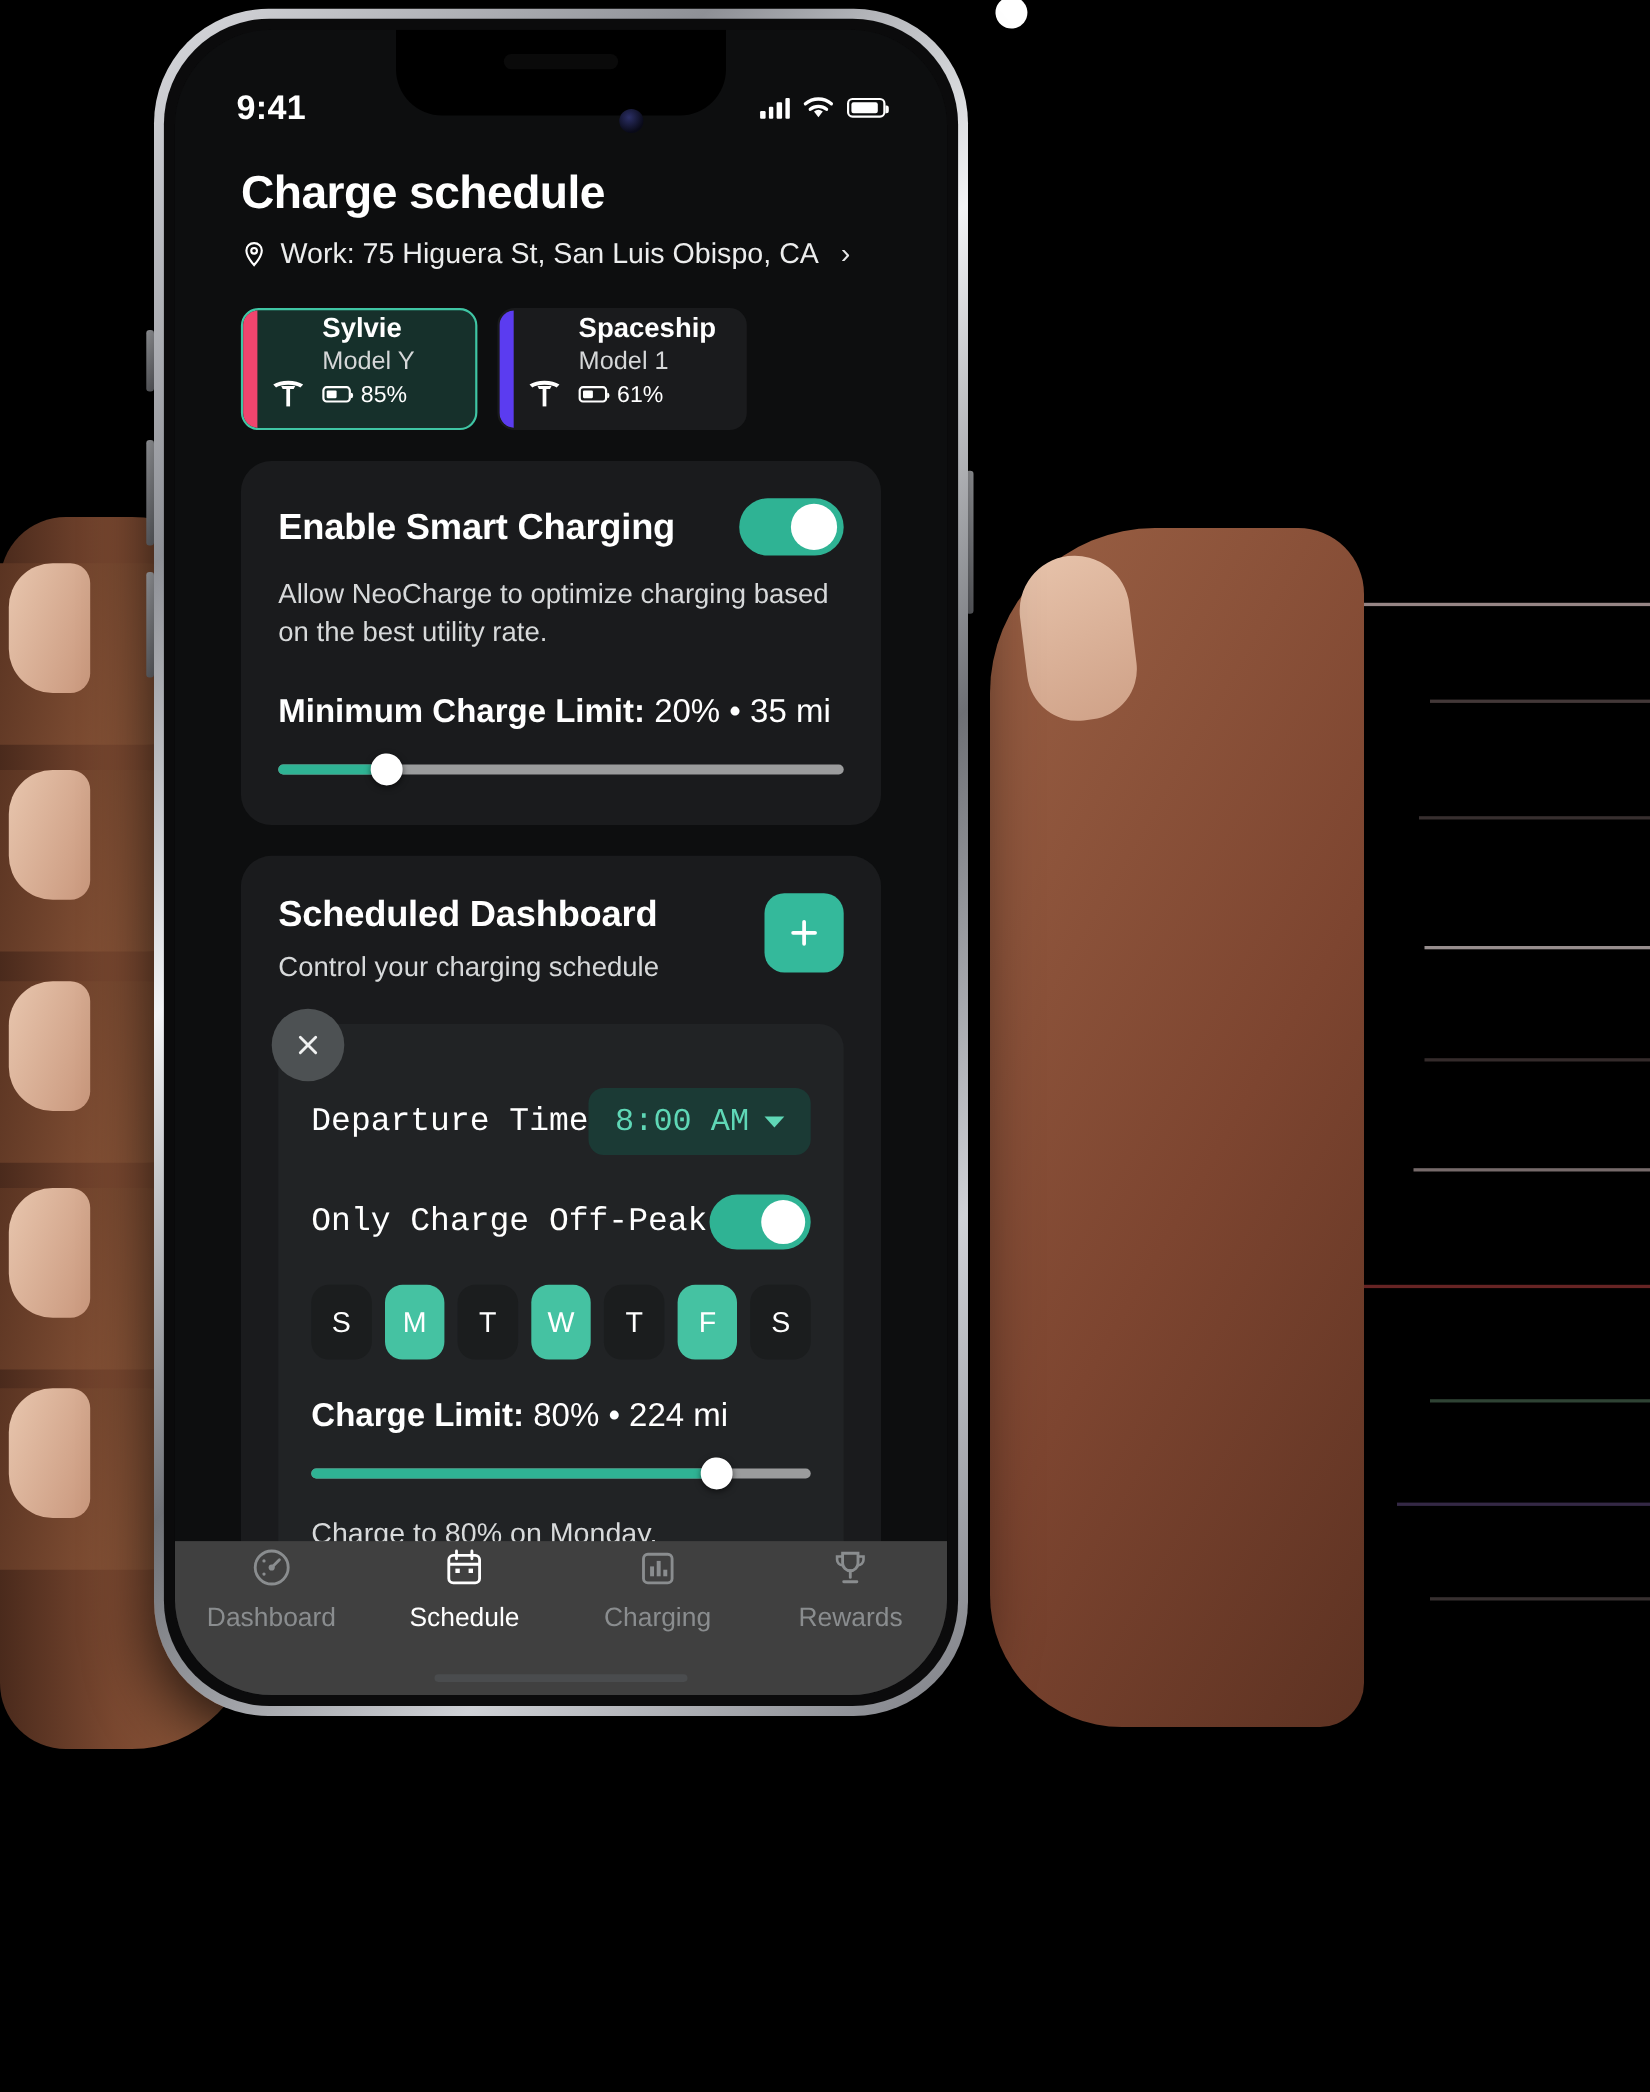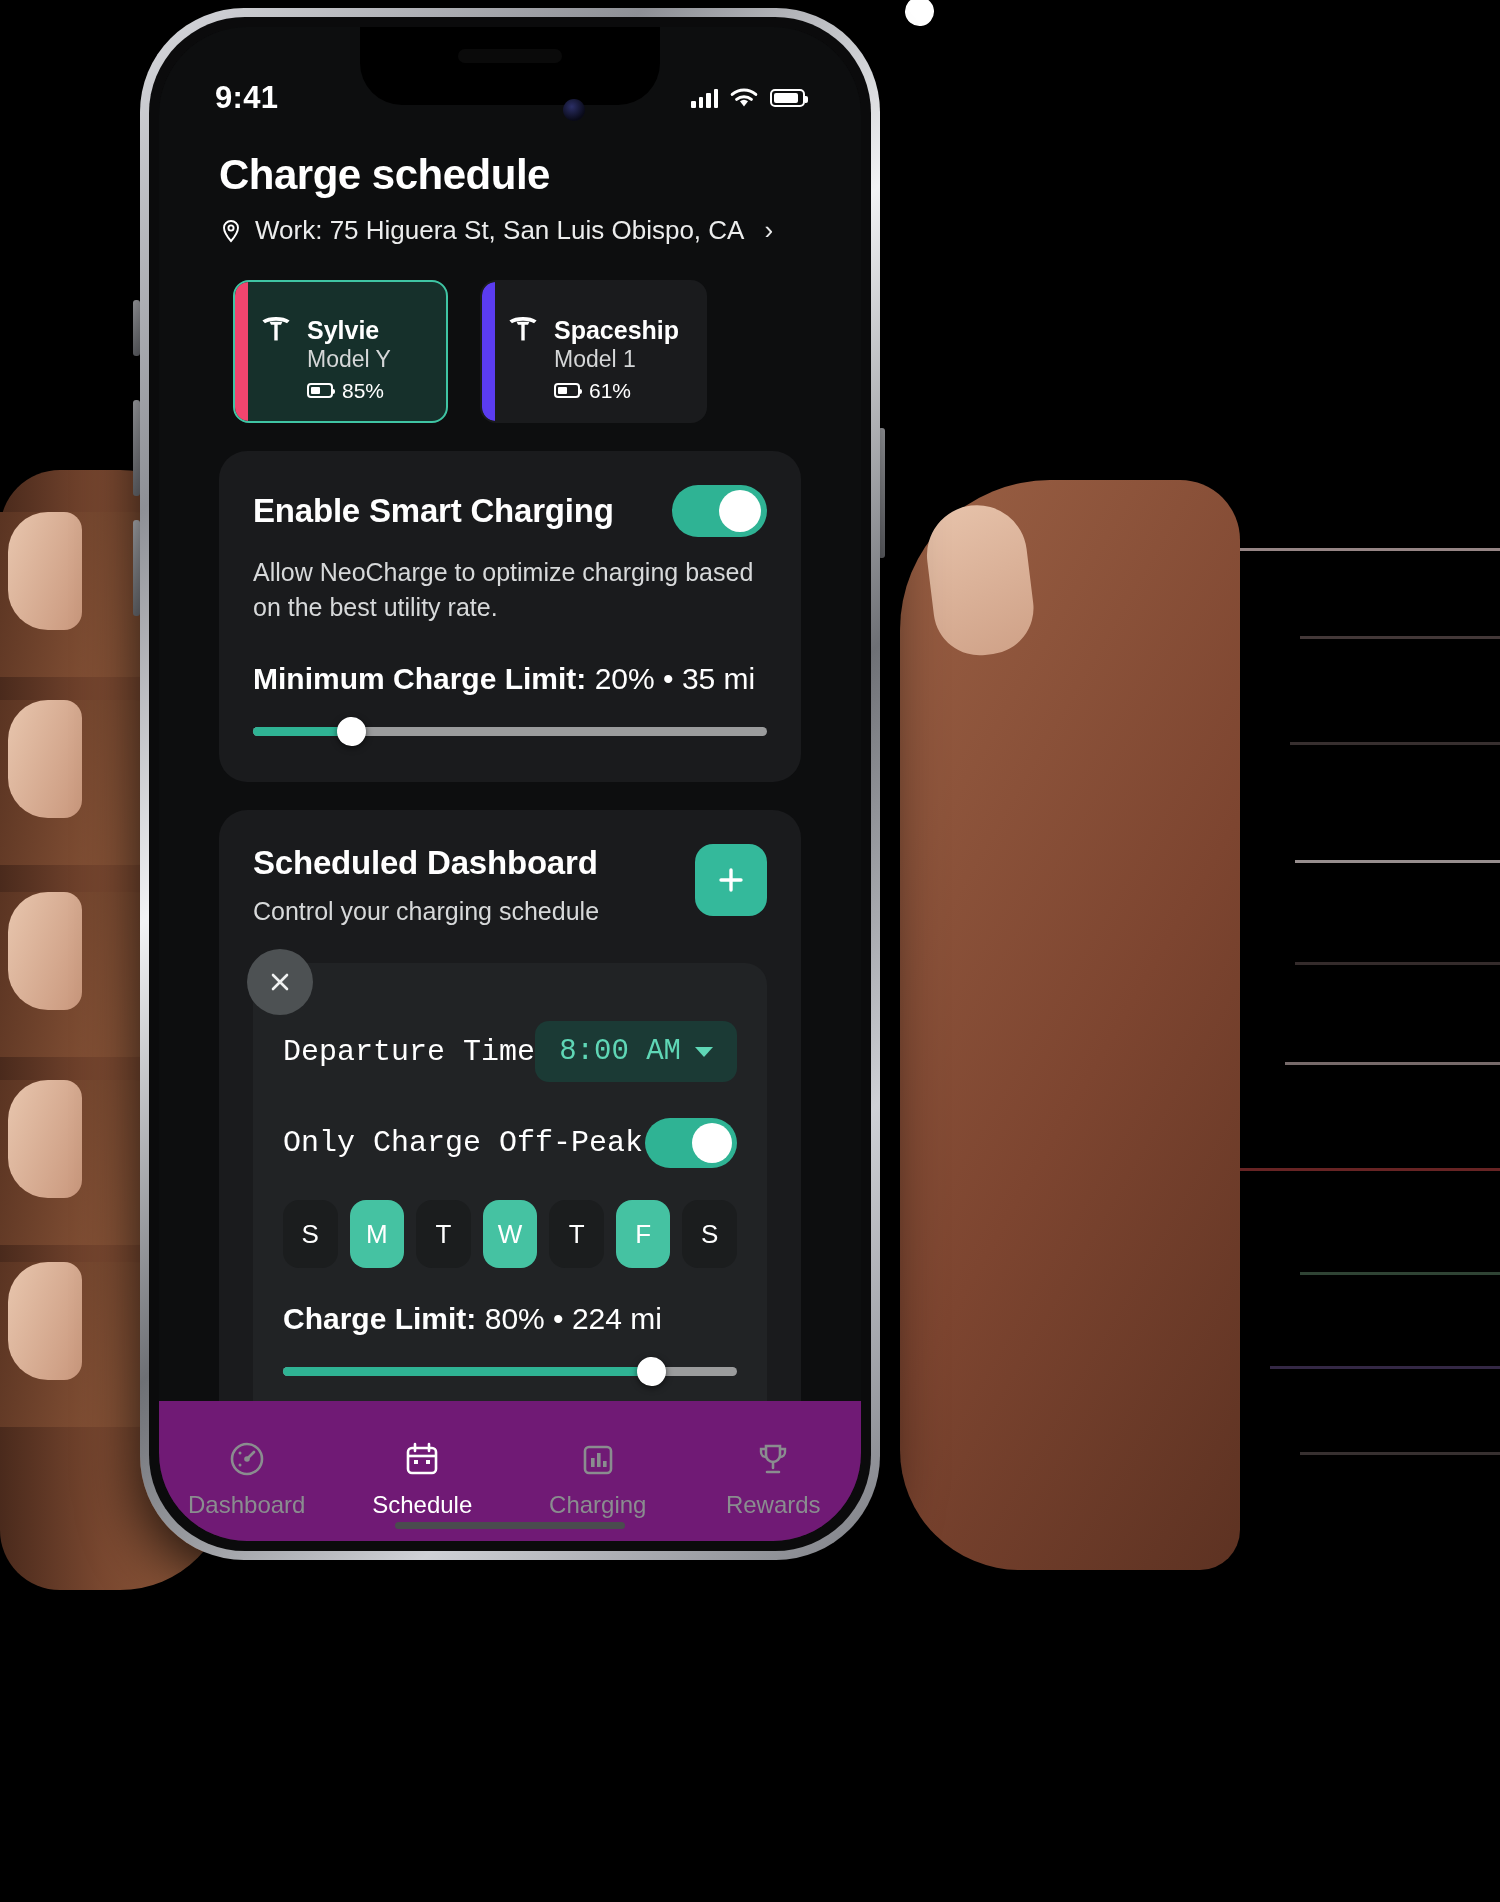--- a/index.html
+++ b/index.html
@@ -73,22 +73,22 @@
   .app { position:absolute; inset:0; padding:110px 0 0 0; background:#0d0e0f; }
   .pad { padding:0 60px; }
 
   h1.title { color:#fff; font-size:42px; font-weight:700; letter-spacing:-.5px; margin-top:14px; }
   .loc { display:flex; align-items:center; gap:12px; margin-top:16px; color:#eceded; font-size:26px; }
   .pin { width:24px; height:24px; flex:none; }
   .chev-r { color:#e8e9ea; font-size:26px; margin-left:8px; font-weight:400; }
 
   
   .vehicles { display:flex; gap:18px; margin-top:34px; }
-  .vcard { position:relative; display:flex; align-items:flex-start; gap:14px;
-    border-radius:16px; padding:34px 26px 18px 24px; overflow:hidden; min-width:215px;margin-left:14px; }
+  .vcard { position:relative; display:flex; align-items:flex-end; gap:14px;
+    border-radius:16px; padding:2px 26px 18px 24px; overflow:hidden; min-width:215px; }
   .vcard .accent { position:absolute; left:0; top:0; bottom:0; width:13px; border-radius:16px 0 0 16px; }
   .vcard.sel { background:#16302b; border:2px solid #3fc5a4; }
   .vcard.unsel { background:#1a1b1d; border:2px solid transparent; }
   .tesla-t { width:34px; height:26px; flex:none; }
   .vname { color:#fff; font-size:25px; font-weight:700; line-height:1.15; }
   .vmodel { color:#d5d7d8; font-size:23px; line-height:1.3; }
   .vbatt { display:flex; align-items:center; gap:9px; margin-top:4px; color:#fff; font-size:21px; }
   .bicon { width:26px; height:15px; border:2px solid #fff; border-radius:4px; position:relative; flex:none; }
   .bicon::after{content:"";position:absolute;right:-4px;top:3.5px;width:2.5px;height:5px;background:#fff;border-radius:0 2px 2px 0;}
   .bicon i{position:absolute;left:2px;top:2px;bottom:2px;width:9px;background:#fff;border-radius:1px;display:block;}
@@ -140,22 +140,22 @@
   .day.on { background:#45c2a2; font-weight:500; }
 
   .summary { color:#d7d9da; font-size:26px; line-height:1.45; margin-top:26px; }
 
   .add-row { display:flex; align-items:center; gap:26px; margin-top:34px; padding:0 6px 0 12px; }
   .add-sq { width:72px; height:72px; border-radius:18px; background:#25282a; display:flex;
     align-items:center; justify-content:center; color:#fff; font-size:40px; font-weight:300; flex:none; }
   .add-txt { color:#fff; font-size:30px; }
 
   
-  .nav { position:absolute; left:0; right:0; bottom:0; height:140px; background:#701a75;
-    display:flex; align-items:flex-start; padding-top:38px; }
+  .nav { position:absolute; left:0; right:0; bottom:0; height:140px; background:#404040;
+    display:flex; align-items:flex-start; padding-top:4px; }
   .nav-item { flex:1; display:flex; flex-direction:column; align-items:center; gap:12px; }
   .nav-ico { width:40px; height:40px; }
   .nav-lb { font-size:24px; color:#8a8d8f; }
   .nav-item.active .nav-lb { color:#fff; }
 
   .homebar { position:absolute; left:50%; transform:translateX(-50%); bottom:12px;
     width:230px; height:7px; background:#4a4c4e; border-radius:4px; }
 </style>
 </head>
 <body>

